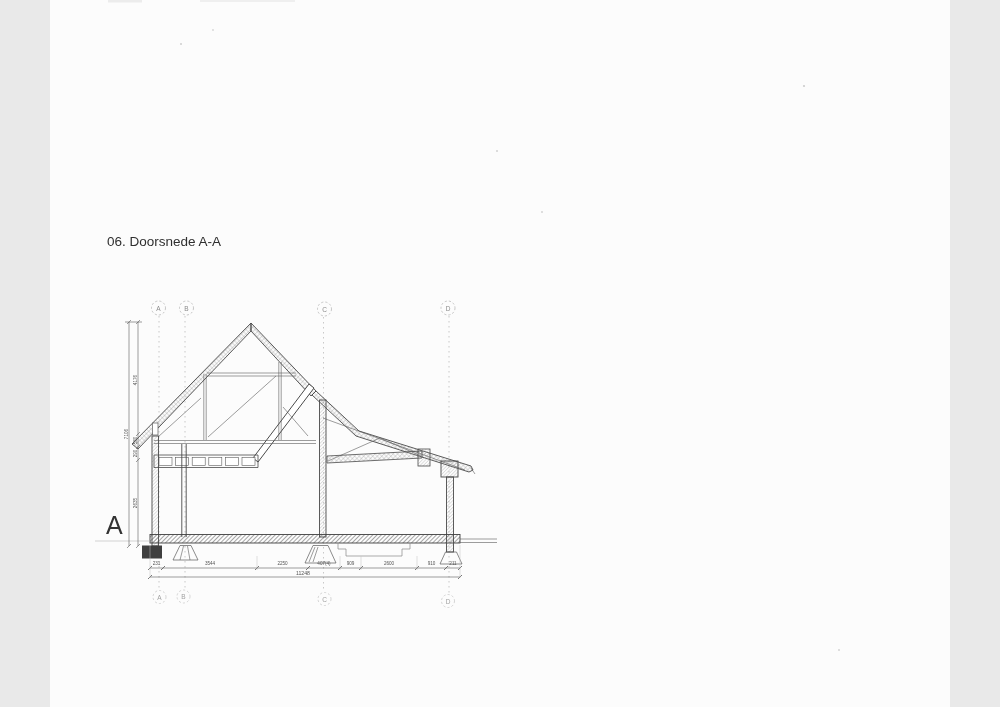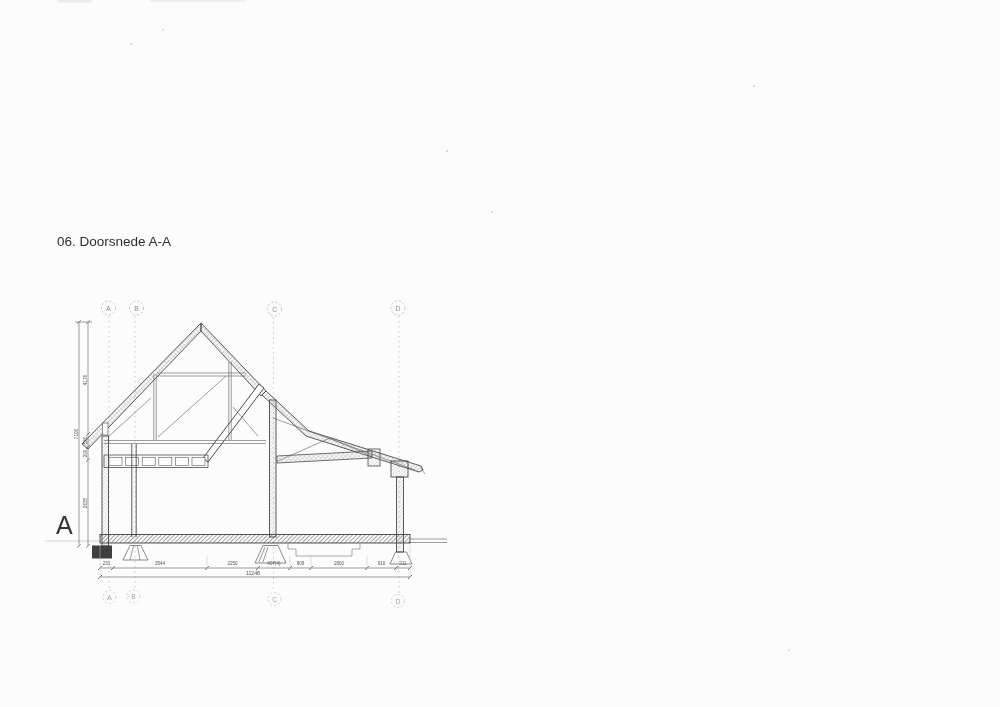--- a/index.html
+++ b/index.html
@@ -1,17 +1,17 @@
 <!DOCTYPE html>
 <html><head>
 <meta charset="utf-8">
 <style>
   html,body{margin:0;padding:0;background:#e9e9e9;}
   .page{
-    position:relative;width:1000px;height:707px;margin:0 auto;
+    position:relative;width:900px;height:707px;margin:0 auto;
     background:#fcfcfc;overflow:hidden;
     font-family:"Liberation Sans", sans-serif;
   }
   svg{position:absolute;left:0;top:0;}
   text{font-family:"Liberation Sans", sans-serif;}
   .title-text{font-size:13.5px;fill:#2f2f2f;}
   .big-a{font-size:25px;fill:#333;}
   .bubble-letter{font-size:6.5px;fill:#8a8a8a;text-anchor:middle;}
   .bubble-letter-b{font-size:6.5px;fill:#a0a0a0;text-anchor:middle;}
   .dim-label{font-size:4.6px;fill:#555;text-anchor:middle;}

